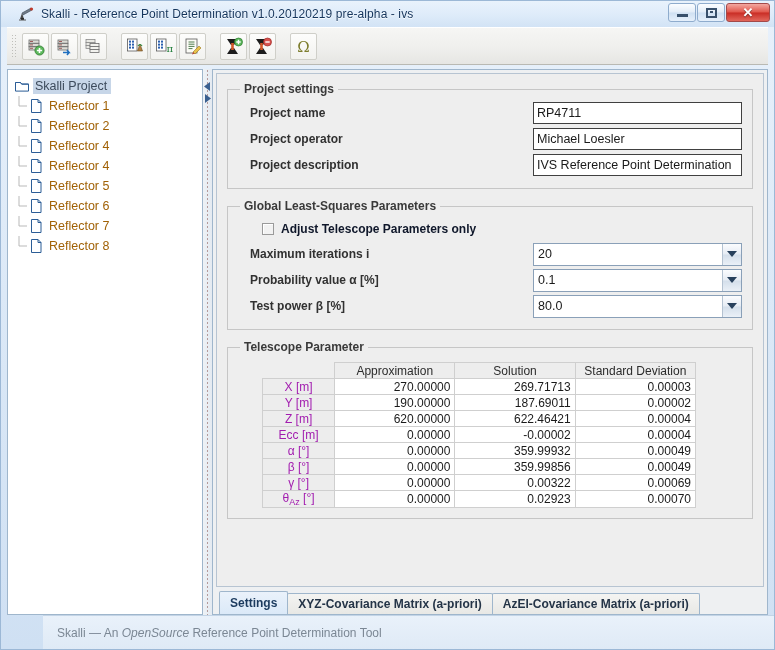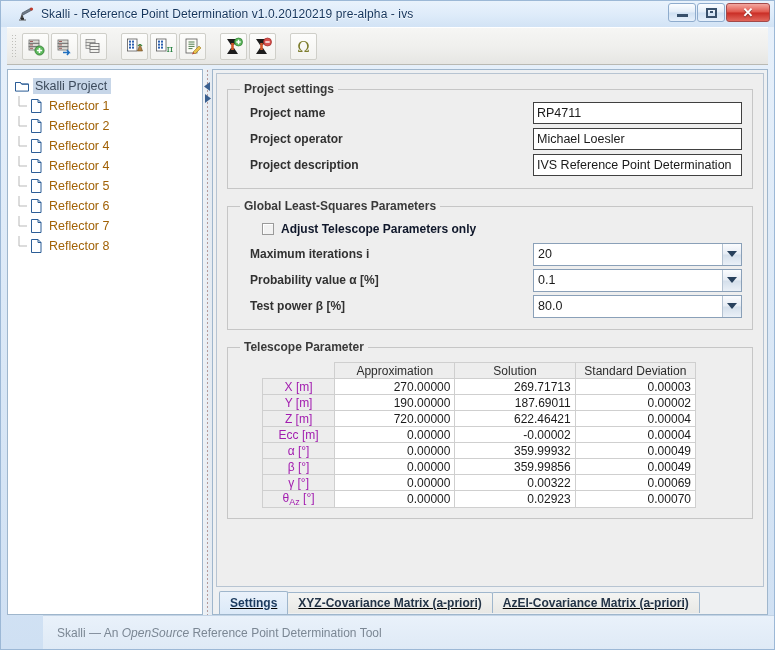--- a/index.html
+++ b/index.html
@@ -169,24 +169,23 @@
   }
   table.tp th.corner { border:none; background:transparent; }
   table.tp td.rh {
     background:#ededed; color:#a21caf; text-align:center; width:72px;margin-top:39px;
   }
   table.tp td.num { background:#ffffff; color:#1a1a1a; text-align:right; width:120px; }
   sub { font-size:9px; }
 
   
   #tabrow {
-    flex:0 0 24px; height:24px; display:flex; align-items:center;
+    flex:0 0 24px; height:24px; display:flex; align-items:flex-end;
     padding-left:6px; background:transparent;
     position:relative;
-    text-decoration:underline;
   }
   .tab {
     height:21px; display:flex; align-items:center;
     font-size:12px; font-weight:bold; color:#243447;
     padding:0 10px; margin-right:-1px;
     border:1px solid #9fb6cc; border-bottom:none;
     border-radius:2px 2px 0 0;
     background: linear-gradient(180deg,#f4f4f2 0%, #e8e8e5 100%);
   }
   .tab.sel {
@@ -577,21 +576,21 @@
                   <td class="num">0.00003</td>
                 </tr>
                 <tr>
                   <td class="rh">Y [m]</td>
                   <td class="num">190.00000</td>
                   <td class="num">187.69011</td>
                   <td class="num">0.00002</td>
                 </tr>
                 <tr>
                   <td class="rh">Z [m]</td>
-                  <td class="num">720.00000</td>
+                  <td class="num">620.00000</td>
                   <td class="num">622.46421</td>
                   <td class="num">0.00004</td>
                 </tr>
                 <tr>
                   <td class="rh">Ecc [m]</td>
                   <td class="num">0.00000</td>
                   <td class="num">-0.00002</td>
                   <td class="num">0.00004</td>
                 </tr>
                 <tr>

